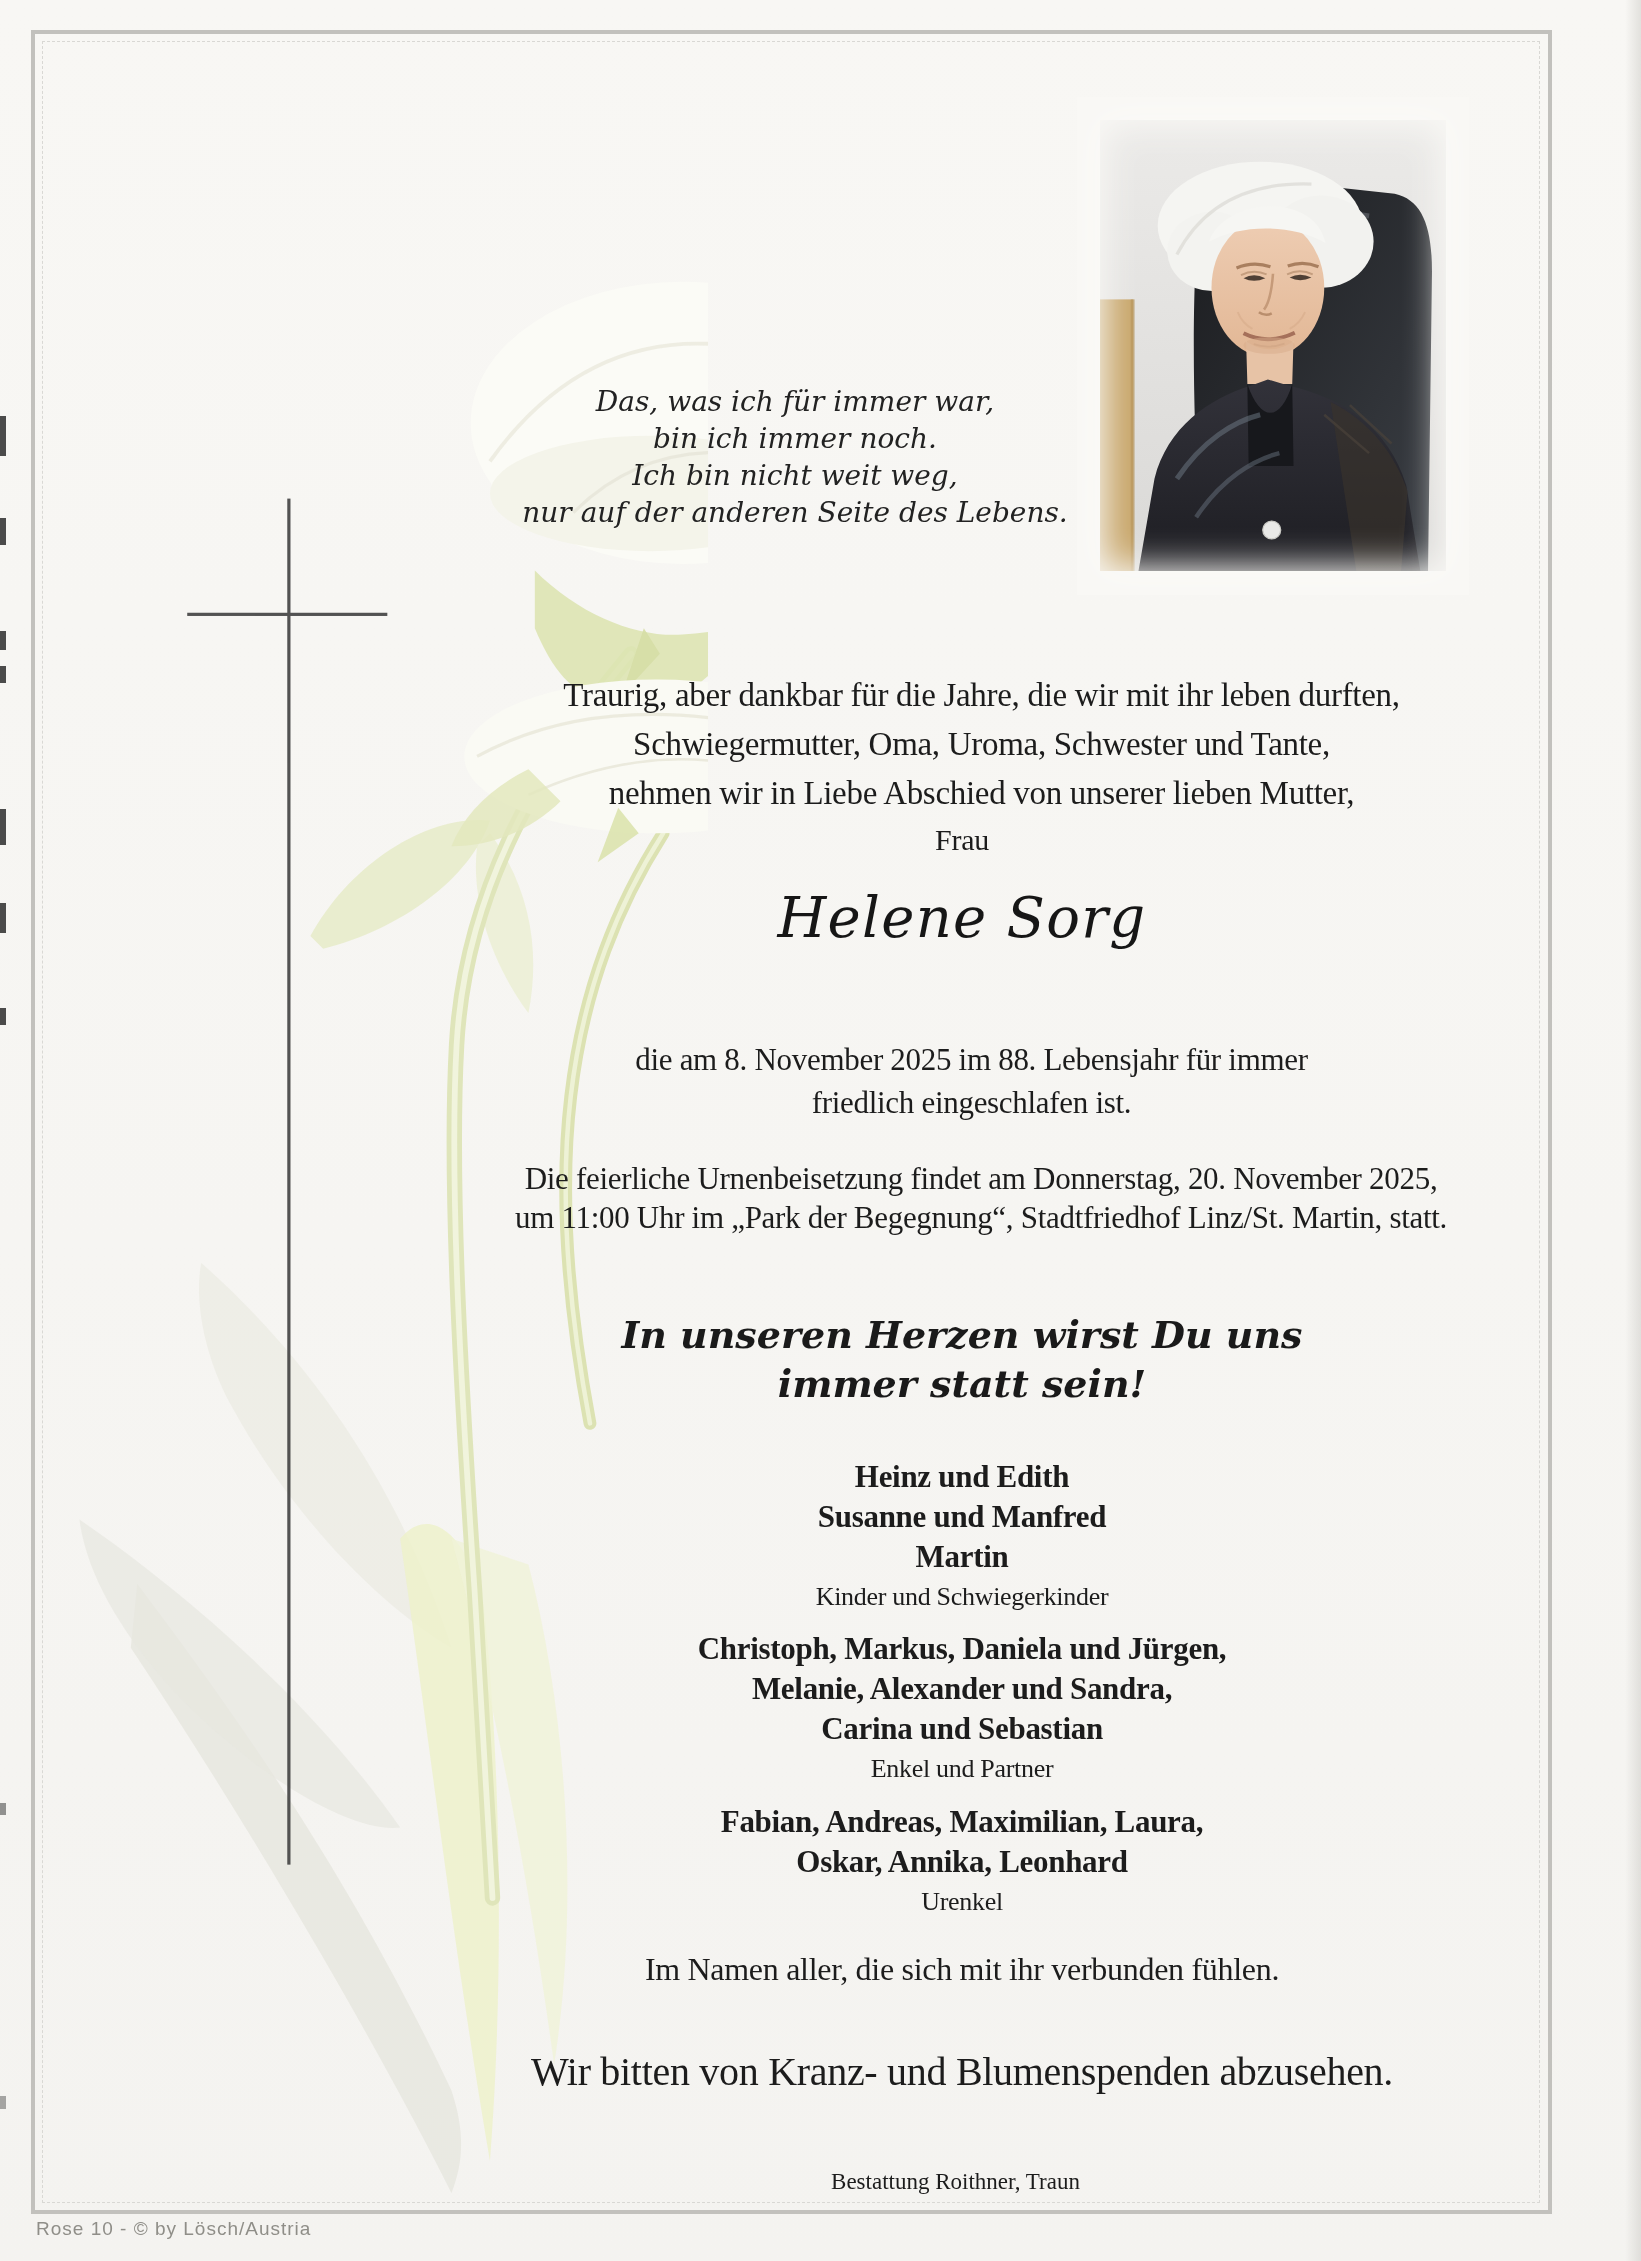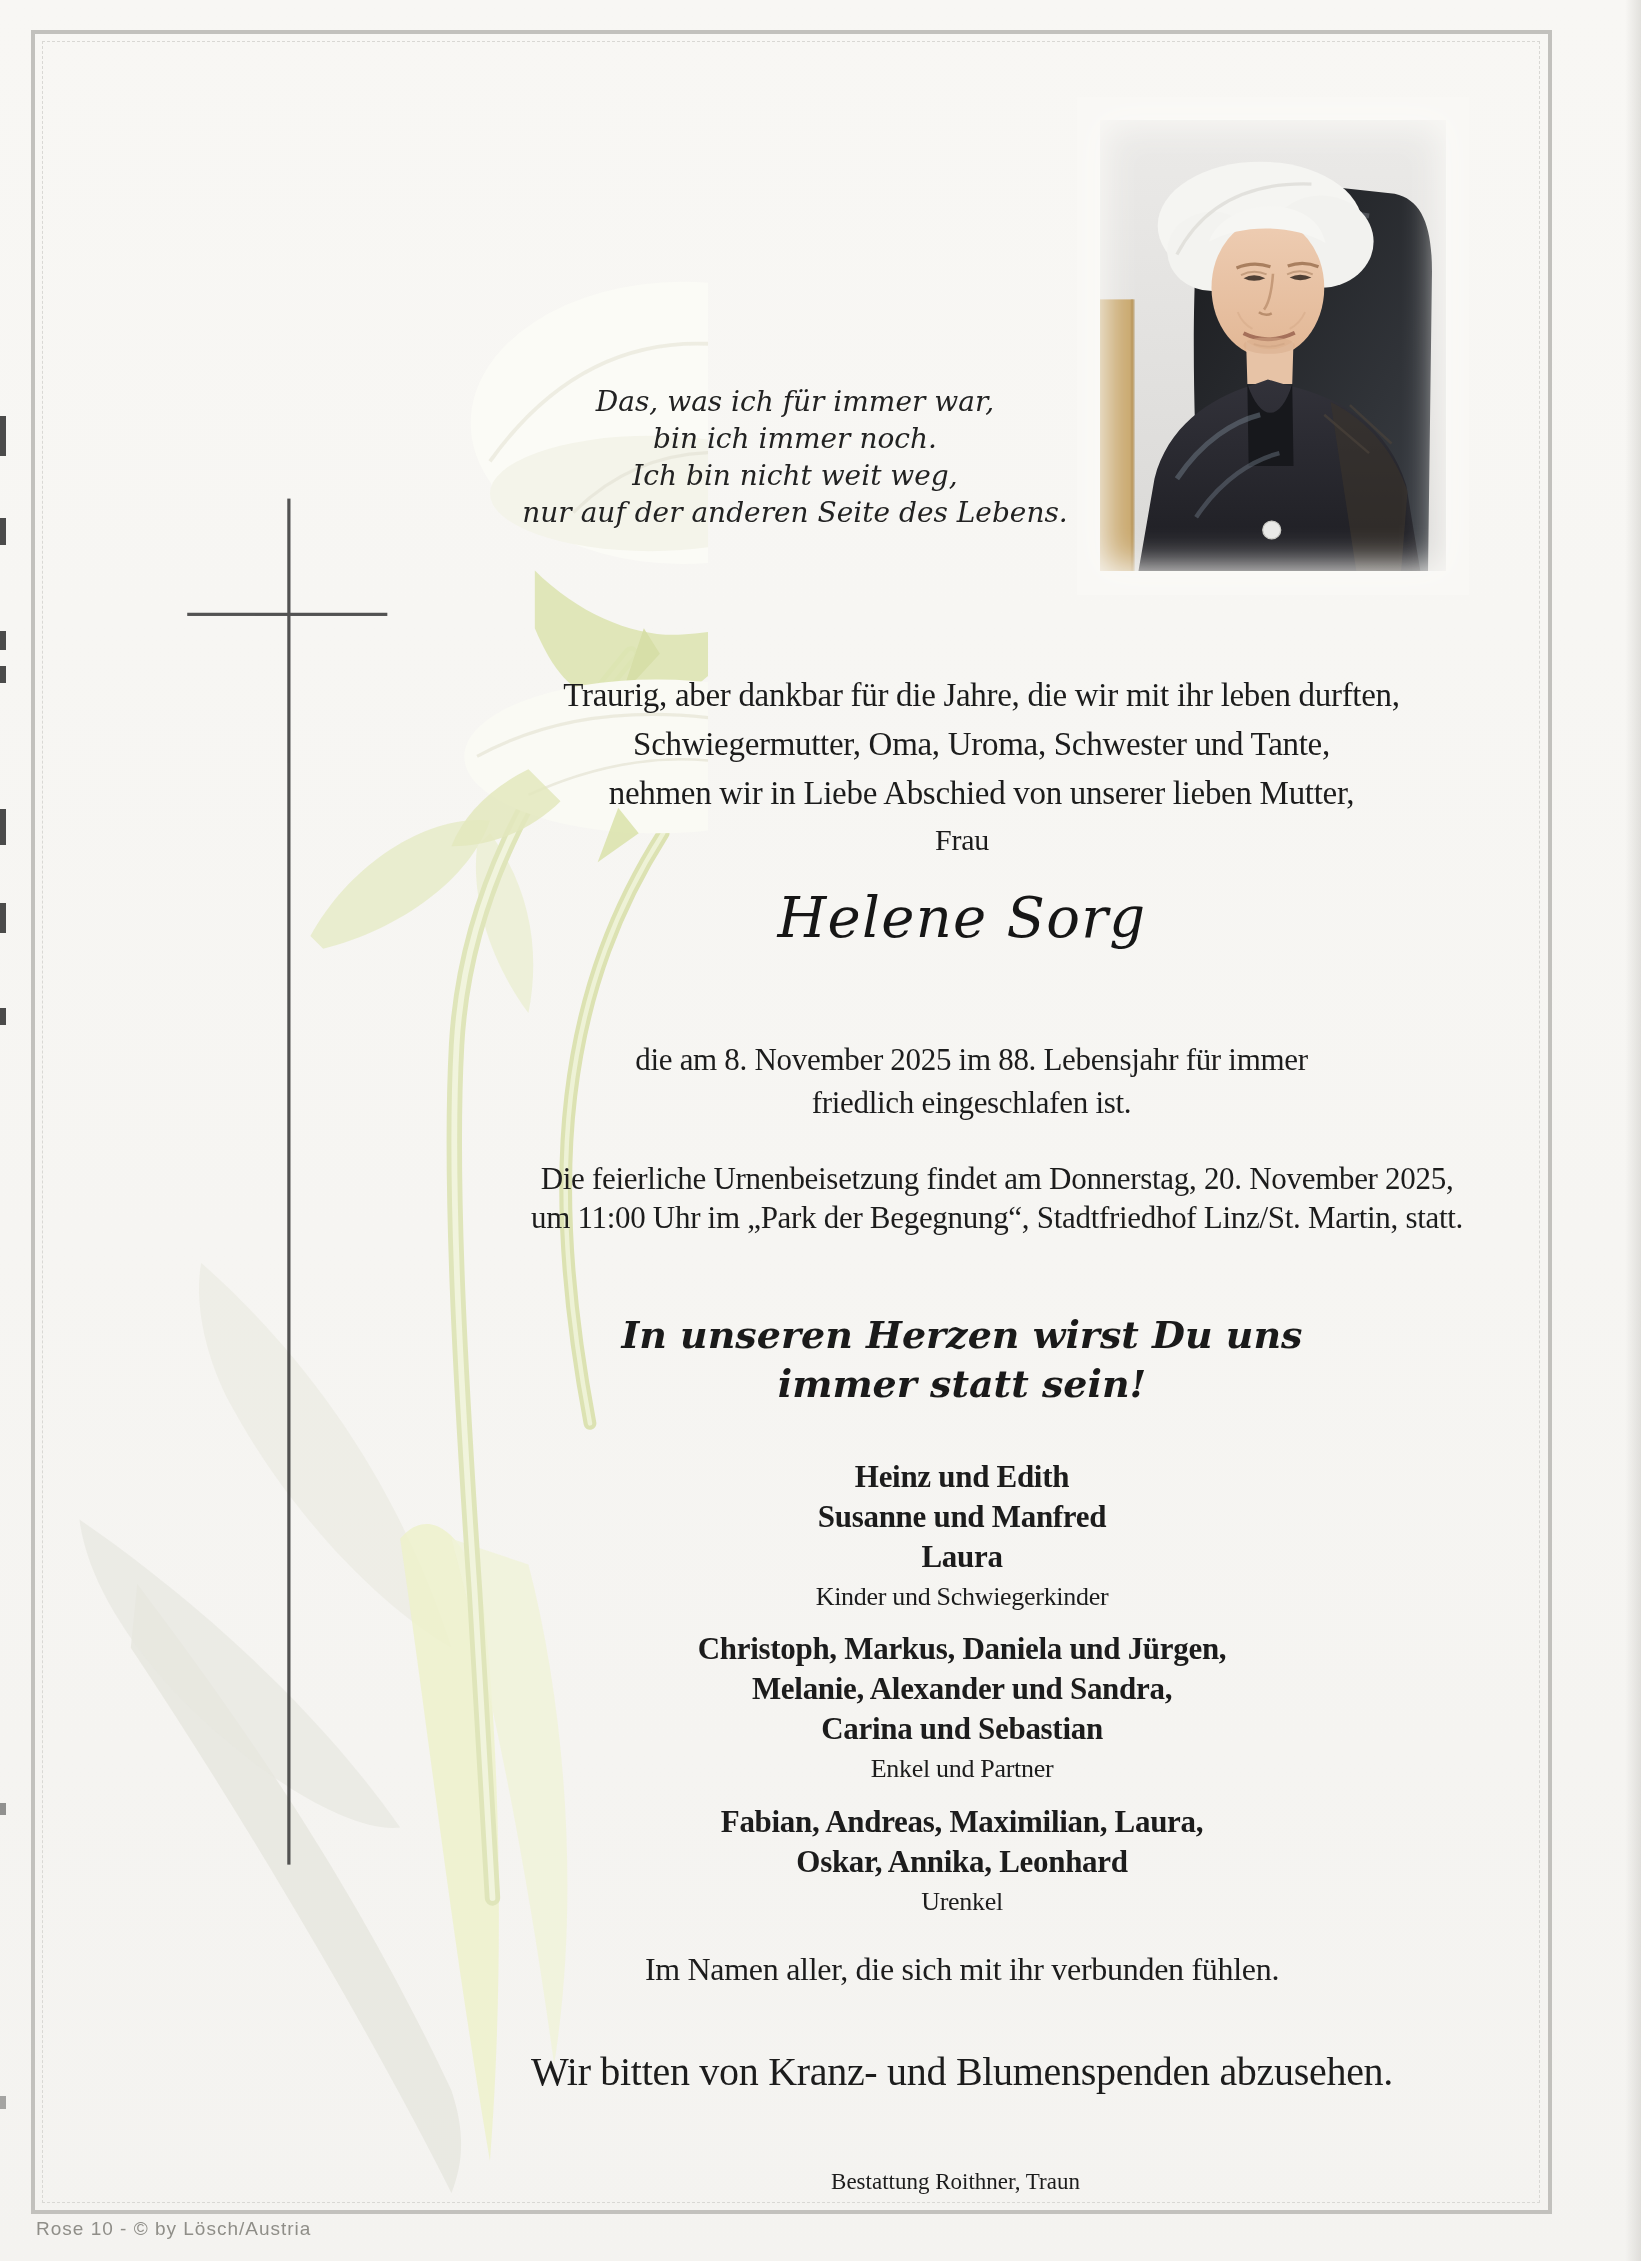--- a/index.html
+++ b/index.html
@@ -24,21 +24,21 @@
   .feather { position:absolute; inset:0; box-shadow: inset 0 0 35px 28px #f9f8f5; pointer-events:none; }
   
   .txt { position:absolute; text-align:center; color:#1c1c1c; letter-spacing:-0.3px; }
   .poem { left:487px; top:383px; width:616px; font-family:"DejaVu Serif", serif;
     font-style:italic; font-size:28px; line-height:37px; letter-spacing:0; color:#222; }
   .intro { left:449px; top:671px; width:1065px; font-size:33px; line-height:49px; }
   .salutation { left:449px; top:823px; width:1026px; font-size:30px; }
   .deceased { left:449px; top:863px; width:1026px; font-family:"DejaVu Serif", serif;
     font-style:italic; font-weight:normal; font-size:56px; line-height:110px; letter-spacing:1.3px; color:#161616; }
   .death-note { left:449px; top:1038px; width:1045px; font-size:31px; line-height:43px; }
-  .funeral { left:452px; top:1159px; width:1058px; font-size:31px; line-height:39px;margin-left:16px; }
+  .funeral { left:452px; top:1159px; width:1058px; font-size:31px; line-height:39px; }
   .devotion { left:449px; top:1310px; width:1026px; font-family:"DejaVu Serif", serif;
     font-style:italic; font-weight:600; font-size:38px; line-height:49px; letter-spacing:0; color:#1a1a1a; }
   .grp { left:449px; width:1026px; font-size:31px; line-height:40px; font-weight:bold; }
   .grp .relation { font-size:26px; font-weight:normal; line-height:31px; margin-top:3.8px; letter-spacing:-0.3px; }
   .g1 { top:1457px; } .g2 { top:1629px; } .g3 { top:1802px; }
   .closing { left:449px; top:1951px; width:1026px; font-size:32px; }
   .request { left:449px; top:2048px; width:1026px; font-size:40px; }
   .home { left:449px; top:2169px; width:1013px; font-size:23px; letter-spacing:0; }
   .watermark { position:absolute; left:36px; top:2218px; font-family:"Liberation Sans", sans-serif;
     font-size:19px; color:#8f8e88; letter-spacing:1px; }
@@ -185,21 +185,21 @@
   </div>
 
   <div class="txt devotion">
     <div>In unseren Herzen wirst Du uns</div>
     <div>immer statt sein!</div>
   </div>
 
   <div class="txt grp g1">
     <div>Heinz und Edith</div>
     <div>Susanne und Manfred</div>
-    <div>Laura</div>
+    <div>Martin</div>
     <div class="relation">Kinder und Schwiegerkinder</div>
   </div>
 
   <div class="txt grp g2">
     <div>Christoph, Markus, Daniela und Jürgen,</div>
     <div>Melanie, Alexander und Sandra,</div>
     <div>Carina und Sebastian</div>
     <div class="relation">Enkel und Partner</div>
   </div>
 

